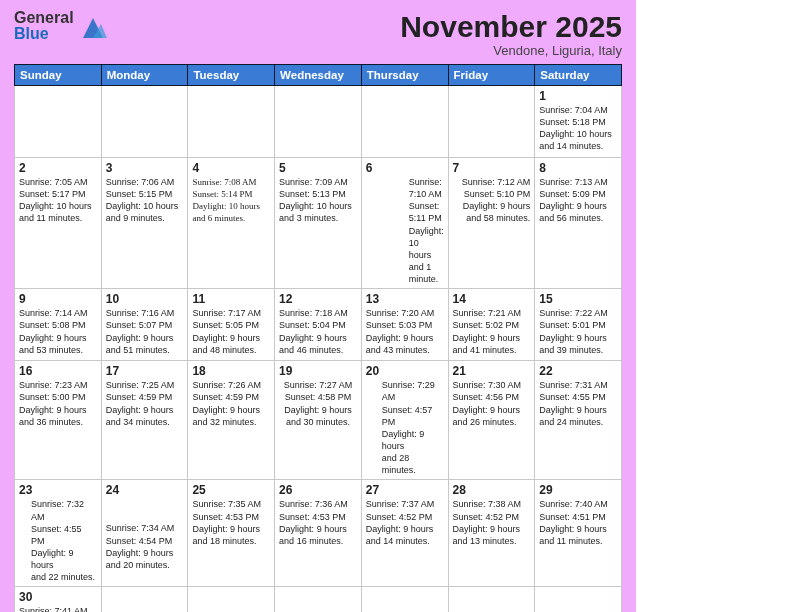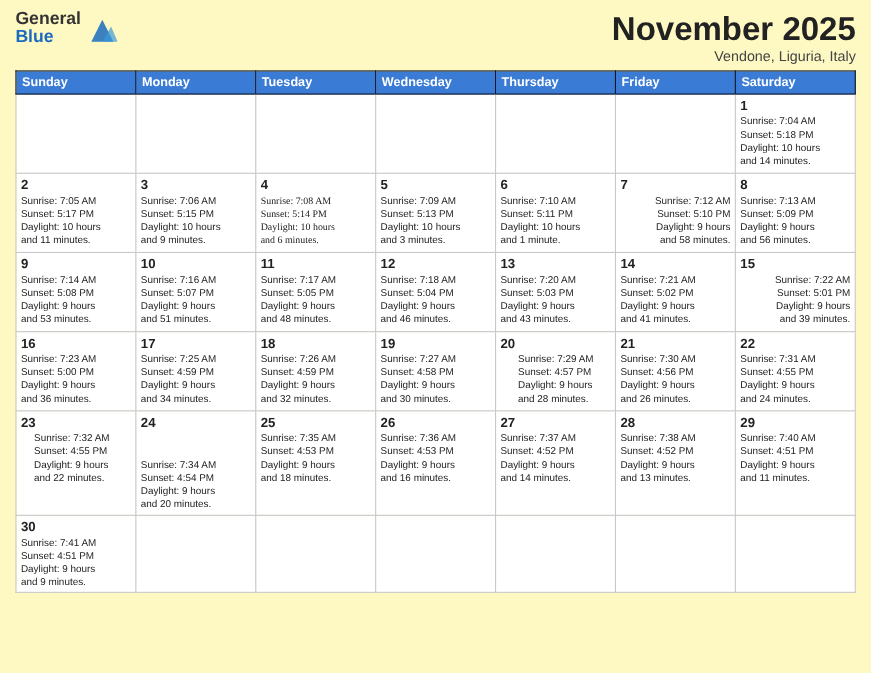--- a/index.html
+++ b/index.html
@@ -4,23 +4,23 @@
   <style>
     * { margin: 0; padding: 0; box-sizing: border-box; }
     body {
       width: 792px;
       height: 612px;
       font-family: Arial, sans-serif;
       background: #fff;
       overflow: hidden;
     }
     .page {
-      width: 792px;
+      width: 636px;
       height: 612px;
-      background: #fef9c3;
+      background: #f0abfc;
       padding: 10px 14px 10px 14px;
     }
     .header {
       display: flex;
       justify-content: space-between;
       align-items: flex-start;
       margin-bottom: 6px;
     }
     .logo {
       display: flex;
@@ -176,21 +176,21 @@
           </td>
           <td>
             <span class="day-number">5</span>
             <div class="day-info" style="white-space: pre-line;">Sunrise: 7:09 AM
 Sunset: 5:13 PM
 Daylight: 10 hours
 and 3 minutes.</div>
           </td>
           <td>
             <span class="day-number">6</span>
-            <div class="day-info" style="white-space: pre-line;">Sunrise: 7:10 AM
+            <div class="day-info" style="white-space: pre-line; margin-left: 43px;">Sunrise: 7:10 AM
 Sunset: 5:11 PM
 Daylight: 10 hours
 and 1 minute.</div>
           </td>
           <td>
             <span class="day-number">7</span>
             <div class="day-info" style="white-space: pre-line; text-align: right;">Sunrise: 7:12 AM
 Sunset: 5:10 PM
 Daylight: 9 hours
 and 58 minutes.</div>
@@ -241,21 +241,21 @@
           </td>
           <td>
             <span class="day-number">14</span>
             <div class="day-info" style="white-space: pre-line;">Sunrise: 7:21 AM
 Sunset: 5:02 PM
 Daylight: 9 hours
 and 41 minutes.</div>
           </td>
           <td>
             <span class="day-number">15</span>
-            <div class="day-info" style="white-space: pre-line; text-align: right;">Sunrise: 7:22 AM
+            <div class="day-info" style="white-space: pre-line;">Sunrise: 7:22 AM
 Sunset: 5:01 PM
 Daylight: 9 hours
 and 39 minutes.</div>
           </td>
         </tr>
         <tr>
           <td>
             <span class="day-number">16</span>
             <div class="day-info" style="white-space: pre-line;">Sunrise: 7:23 AM
 Sunset: 5:00 PM
@@ -271,21 +271,21 @@
           </td>
           <td>
             <span class="day-number">18</span>
             <div class="day-info" style="white-space: pre-line;">Sunrise: 7:26 AM
 Sunset: 4:59 PM
 Daylight: 9 hours
 and 32 minutes.</div>
           </td>
           <td>
             <span class="day-number">19</span>
-            <div class="day-info" style="white-space: pre-line;">Sunrise: 7:27 AM
+            <div class="day-info" style="white-space: pre-line; text-align: center;">Sunrise: 7:27 AM
 Sunset: 4:58 PM
 Daylight: 9 hours
 and 30 minutes.</div>
           </td>
           <td>
             <span class="day-number">20</span>
             <div class="day-info" style="white-space: pre-line; margin-left: 16px;">Sunrise: 7:29 AM
 Sunset: 4:57 PM
 Daylight: 9 hours
 and 28 minutes.</div>

